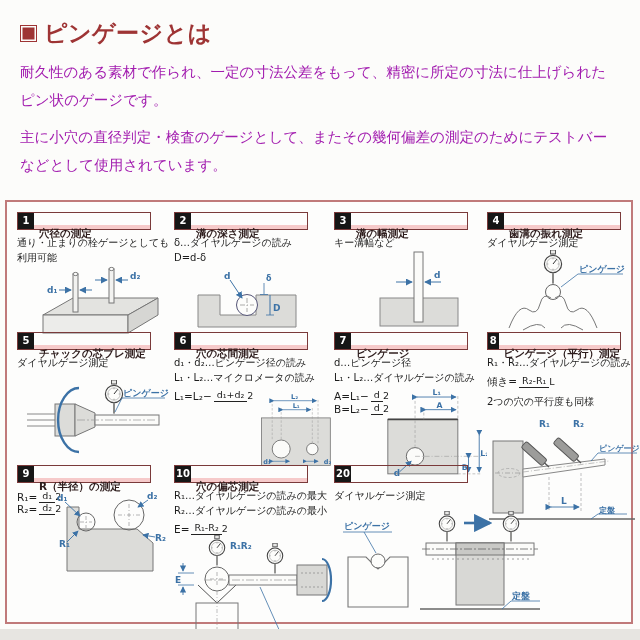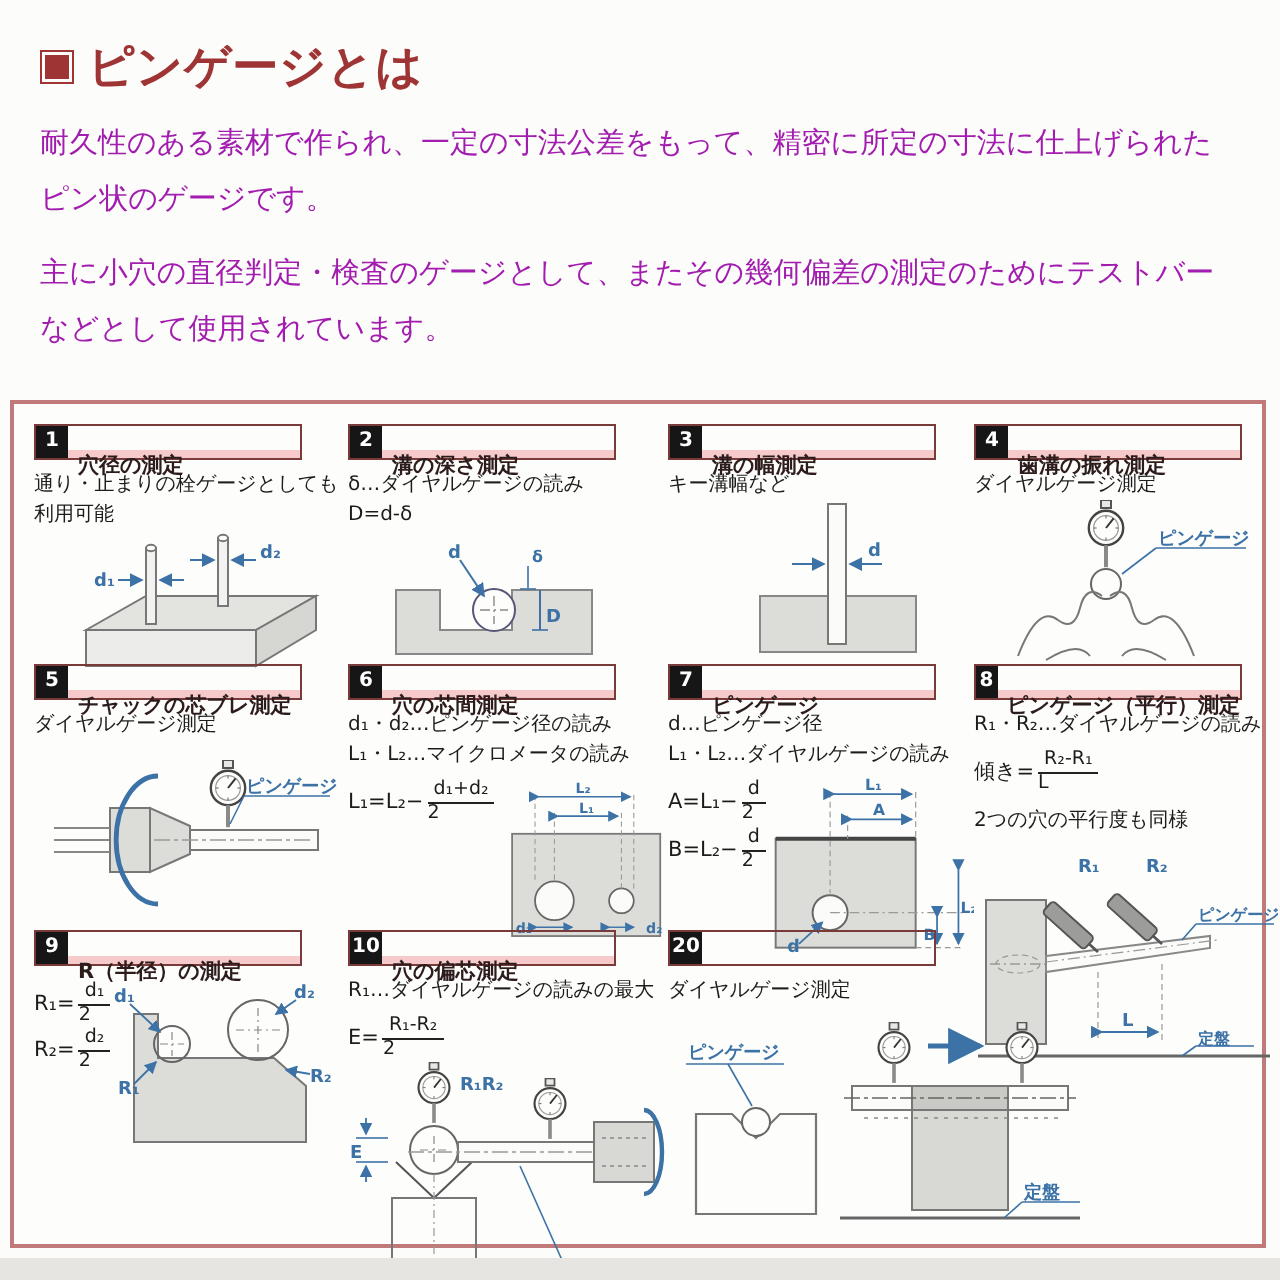--- a/index.html
+++ b/index.html
@@ -52,21 +52,21 @@
     font-size:10.5px; font-weight:bold; line-height:16px; padding-left:5px;
     white-space:nowrap;
     margin-top:12px;
   }
   .notes { margin-top:5px; font-size:10px; line-height:1.5; color:#1c1c1c; }
   .notes div { white-space:nowrap; }
   .formula {
     display:flex; align-items:center; font-size:10.5px; color:#1c1c1c;
     margin-top:5px; gap:2px; white-space:nowrap;
   }
-  .frac { display:inline-flex; flex-direction:column; line-height:1.15; font-size:9.5px; }
+  .frac { display:inline-flex; flex-direction:row; align-items:center; line-height:1.15; font-size:9.5px; }
   .frac .fnum { border-bottom:1px solid #222; padding:0 3px; }
   .diag { display:block; }
   .blue { fill:#3c72a6; font-size:9px; font-weight:bold; }
   .blue-s { fill:#3c72a6; font-size:8px; font-weight:bold; }
   .footer-strip { position:absolute; left:0; bottom:0; width:640px; height:11px; background:#e7e5e1; }
   .hidden-defs { position:absolute; width:0; height:0; }
 </style>
 </head>
 <body>
 
@@ -390,20 +390,21 @@
         </div>
       </div>
 
       <div class="cell">
         <div class="ihead">
           <div class="num">10</div>
           <div class="htitle">穴の偏芯測定</div>
         </div>
         <div class="notes">
           <div>R₁…ダイヤルゲージの読みの最大</div>
+          <div>R₂…ダイヤルゲージの読みの最小</div>
         </div>
         <div class="formula">
           <span>E=</span>
           <span class="frac">
               <span class="fnum">R₁-R₂</span>
               <span>2</span>
             </span>
         </div>
         <svg class="diag" width="166" height="118" viewBox="0 0 166 118" style="margin-top:0">
           <use href="#gauge" x="34" y="0" width="18" height="31"></use>

